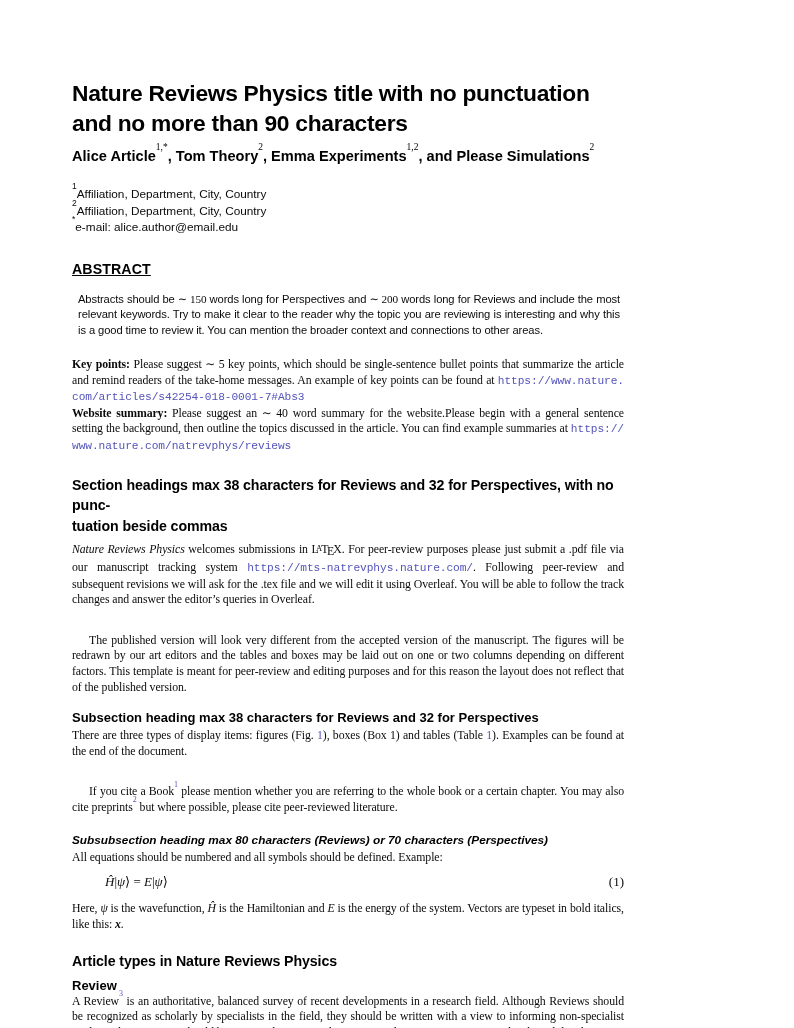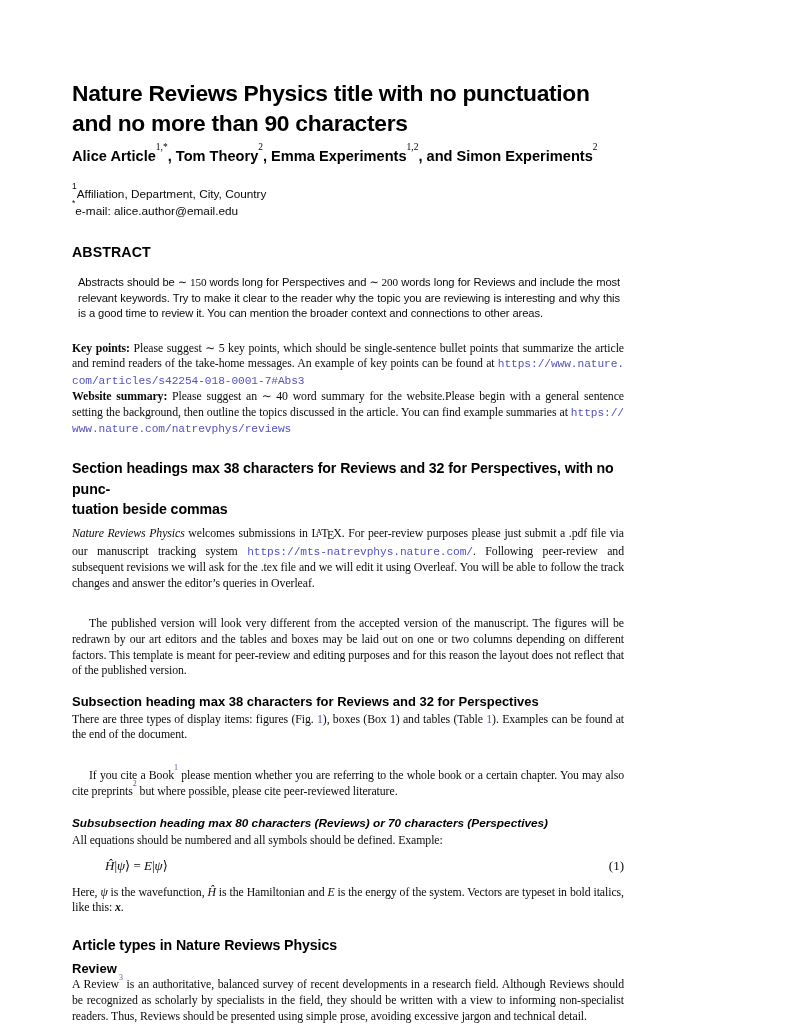--- a/index.html
+++ b/index.html
@@ -35,20 +35,21 @@
   .affiliations sup.seg-sup {
     font-size: 8.5px;
     position: relative; bottom: 0.45em;
   }
 
   .abstract-heading {
     margin: 24px 0 0 0;
     font: 700 14.2px/18px "Liberation Sans", sans-serif;
     letter-spacing: 0.1px;
     color: #000;
+    text-decoration: underline;
   }
   .abstract-body {
     margin: 14px 0 0 0;
     padding: 0 4px 0 6px;
     font: 400 11.2px/15.5px "Liberation Sans", sans-serif;
     letter-spacing: -0.1px;
     text-align: justify;
   }
 
   .frontmatter { margin-top: 19px; }
@@ -113,24 +114,25 @@
   .equation-formula { padding-left: 33px; }
 </style>
 </head>
 <body>
 
 <div class="page">
 
   <h1 class="paper-title">Nature Reviews Physics title with no punctuation
 and no more than 90 characters</h1>
 
-  <p class="authors"><span class="seg-b">Alice Article</span><sup class="seg-sup">1,*</sup><span class="seg-b">, Tom Theory</span><sup class="seg-sup">2</sup><span class="seg-b">, Emma Experiments</span><sup class="seg-sup">1,2</sup><span class="seg-b">, and Simon Experiments</span><sup class="seg-sup">2</sup></p>
+  <p class="authors"><span class="seg-b">Alice Article</span><sup class="seg-sup">1,*</sup><span class="seg-b">, Tom Theory</span><sup class="seg-sup">2</sup><span class="seg-b">, Emma Experiments</span><sup class="seg-sup">1,2</sup><span class="seg-b">, and Please Simulations</span><sup class="seg-sup">2</sup></p>
 
   <div class="affiliations">
     <div><sup class="seg-sup">1</sup><span class="seg-plain">Affiliation, Department, City, Country</span></div>
+    <div><sup class="seg-sup">2</sup><span class="seg-plain">Affiliation, Department, City, Country</span></div>
     <div><sup class="seg-sup">*</sup><span class="seg-plain">e-mail: alice.author@email.edu</span></div>
   </div>
 
   <h2 class="abstract-heading">ABSTRACT</h2>
   <p class="abstract-body"><span class="seg-plain">Abstracts should be </span><span class="seg-math">∼ 150</span><span class="seg-plain"> words long for Perspectives and </span><span class="seg-math">∼ 200</span><span class="seg-plain"> words long for Reviews and include the most relevant keywords. Try to make it clear to the reader why the topic you are reviewing is interesting and why this is a good time to review it. You can mention the broader context and connections to other areas.</span></p>
 
   <div class="frontmatter">
     <p class="body-text"><span class="seg-b">Key points:</span><span class="seg-plain"> Please suggest </span><span class="seg-math">∼ 5</span><span class="seg-plain"> key points, which should be single-sentence bullet points that summarize the article and remind readers of the take-home messages. An example of key points can be found at </span><span class="seg-ulink">https://www.nature.com/articles/s42254-018-0001-7#Abs3</span></p>
     <p class="body-text"><span class="seg-b">Website summary:</span><span class="seg-plain"> Please suggest an </span><span class="seg-math">∼ 40</span><span class="seg-plain"> word summary for the website.Please begin with a general sentence setting the background, then outline the topics discussed in the article. You can find example summaries at </span><span class="seg-ulink">https://www.nature.com/natrevphys/reviews</span></p>
   </div>

